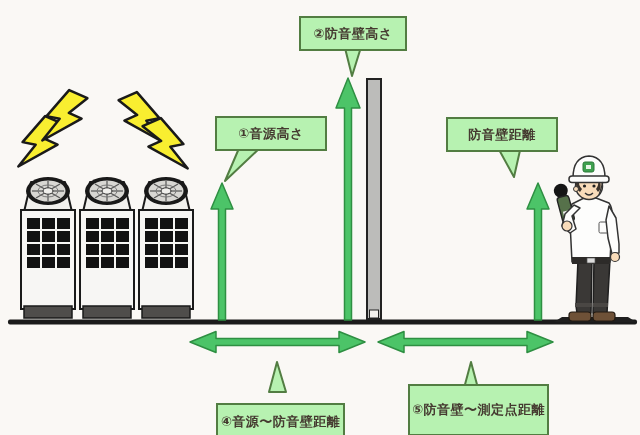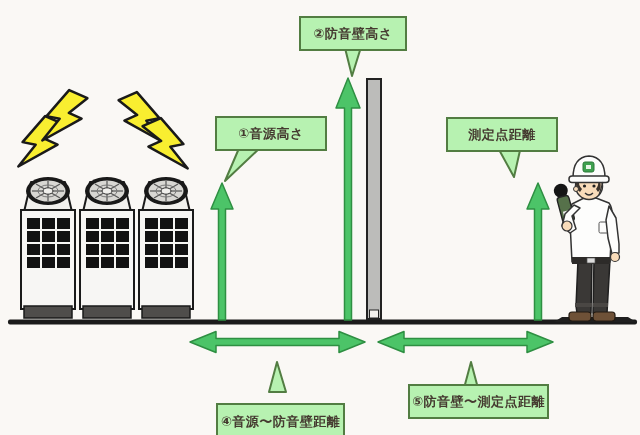--- a/index.html
+++ b/index.html
@@ -152,18 +152,18 @@
         <rect x="586" y="165" width="5" height="4" fill="#e8f5e8"></rect>
       </g>
       <path d="M603,182 L599,195" stroke="#333" stroke-width="1.2" fill="none"></path>
     </g>
   </svg>
 
   <div class="callout" style="left:299px;top:16px;width:108px;height:35px;">②防音壁高さ</div>
 
   <div class="callout" style="left:215px;top:116px;width:112px;height:35px;">①音源高さ</div>
 
-  <div class="callout" style="left:446px;top:117px;width:112px;height:35px;">測定点距離</div>
+  <div class="callout" style="left:446px;top:117px;width:112px;height:35px;">防音壁距離</div>
 
   <div class="callout" style="left:216px;top:384px;width:129px;height:38px;margin-top:19px;">④音源〜防音壁距離</div>
 
-  <div class="callout" style="left:408px;top:384px;width:141px;height:35px;">⑤防音壁〜測定点距離</div>
+  <div class="callout" style="left:408px;top:384px;width:141px;height:52px;">⑤防音壁〜測定点距離</div>
 </div>
 
 </body></html>

